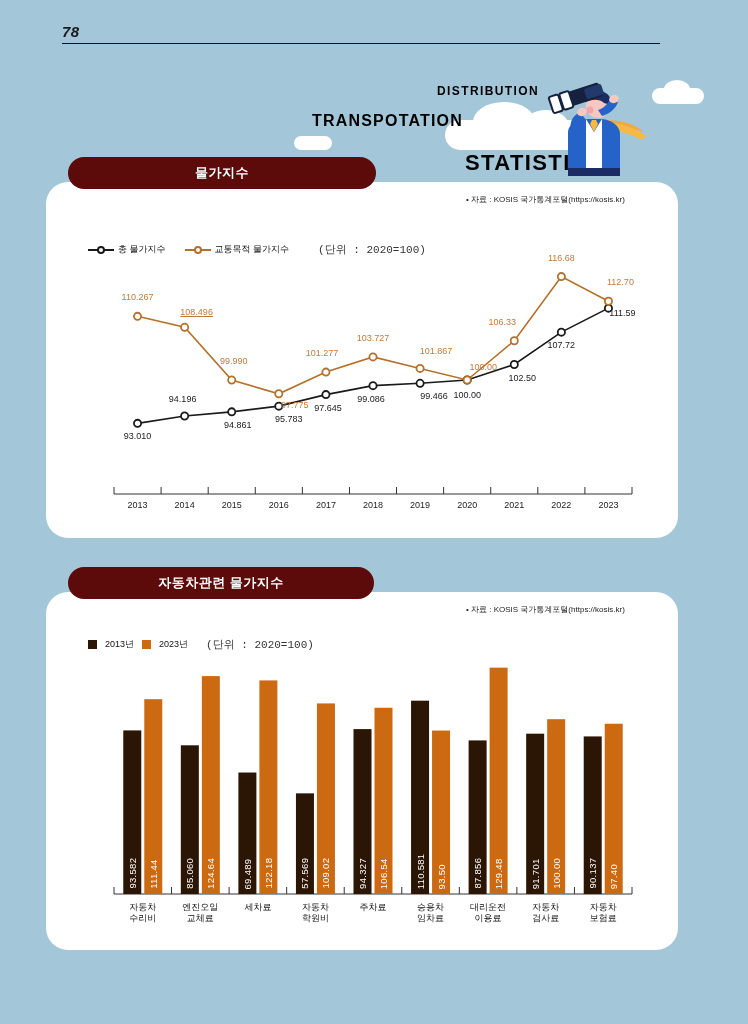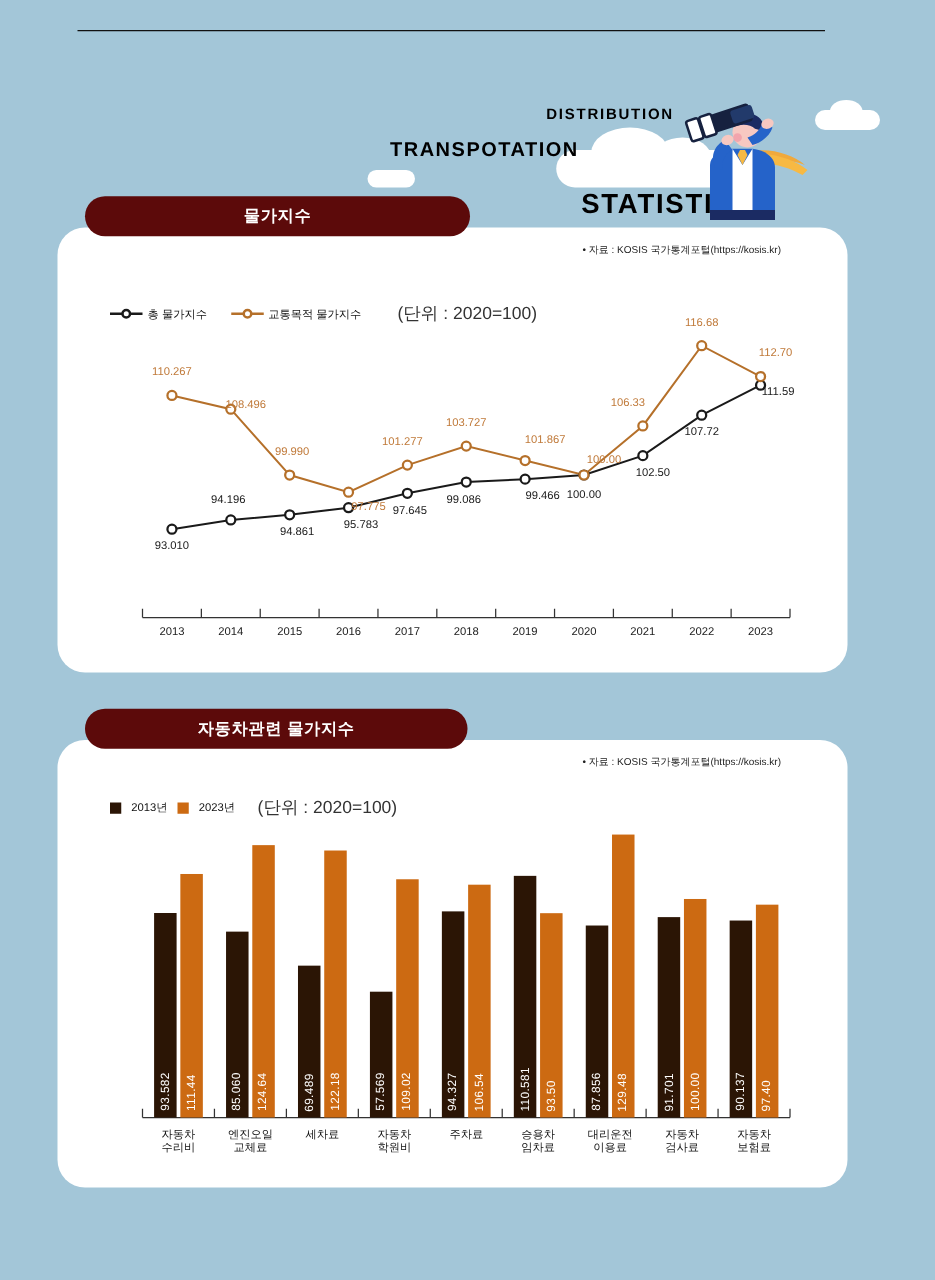--- a/index.html
+++ b/index.html
@@ -59,21 +59,21 @@
 
   
   #legend-line { position:absolute; left:88px; top:242px; display:flex; align-items:center; gap:19px; font-size:9px; color:#111; }
   .lg-item { display:flex; align-items:center; gap:4px; }
   .lg-mark { position:relative; width:26px; height:10px; }
   .lg-mark i { position:absolute; left:0; top:4px; width:26px; height:2px; display:block; }
   .lg-mark b {
     position:absolute; left:9px; top:1px; width:8px; height:8px;
     border-radius:50%; background:#fff; box-sizing:border-box;
   }
-  .lg-unit { margin-left:10px; font-size:14px; color:#333; }
+  .lg-unit { margin-left:10px; font-size:11px; color:#333;font-family:Liberation Mono, monospace; }
 
   
   #line-plot { position:absolute; left:46px; top:182px; width:632px; height:356px; }
   #line-svg { position:absolute; left:0; top:0; }
   .pt-label { position:absolute; font-size:9px; white-space:nowrap; transform:translate(-50%,0); }
   .pt-label.total { color:#1a1a1a; }
   .pt-label.traffic { color:#c07a3a; }
   .x-label { position:absolute; font-size:9px; color:#222; transform:translate(-50%,0); white-space:nowrap; }
 
   
@@ -90,20 +90,21 @@
   }
   .cat-label {
     position:absolute; font-size:9px; color:#111; text-align:center;
     transform:translate(-50%,0); line-height:1.25; white-space:nowrap;
   }
 </style>
 </head>
 <body>
 
 <div id="page-header">
+  <div id="page-num">78</div>
   <div id="header-rule"></div>
 </div>
 
 <div id="hero">
   <div class="cloud" id="cloud-main"></div>
   <div class="cloud" id="cloud-right"></div>
   <div class="cloud" id="cloud-left"></div>
 
   <div class="hero-word" id="word-transpotation">TRANSPOTATION</div>
   <div class="hero-word" id="word-distribution">DISTRIBUTION</div>
@@ -211,21 +212,21 @@
     <div class="pt-label total" style="left: 191.727px; top: 237.862px;">94.861</div>
     <div class="pt-label total" style="left: 242.818px; top: 232.145px;">95.783</div>
     <div class="pt-label total" style="left: 281.909px; top: 220.601px;">97.645</div>
     <div class="pt-label total" style="left: 325px; top: 211.667px;">99.086</div>
     <div class="pt-label total" style="left: 388.091px; top: 209.311px;">99.466</div>
     <div class="pt-label total" style="left: 421.182px; top: 208px;">100.00</div>
     <div class="pt-label total" style="left: 476.273px; top: 190.5px;">102.50</div>
     <div class="pt-label total" style="left: 515.364px; top: 158.136px;">107.72</div>
     <div class="pt-label total" style="left: 576.455px; top: 126.142px;">111.59</div>
     <div class="pt-label traffic" style="left: 91.5455px; top: 110.345px;">110.267</div>
-    <div class="pt-label traffic" style="left: 150.636px; top: 136px;">108.496</div>
+    <div class="pt-label traffic" style="left: 150.636px; top: 125px; text-decoration: underline;">108.496</div>
     <div class="pt-label traffic" style="left: 187.727px; top: 174.062px;">99.990</div>
     <div class="pt-label traffic" style="left: 248.818px; top: 217.795px;">97.775</div>
     <div class="pt-label traffic" style="left: 275.909px; top: 166.083px;">101.277</div>
     <div class="pt-label traffic" style="left: 327px; top: 150.893px;">103.727</div>
     <div class="pt-label traffic" style="left: 390.091px; top: 164.425px;">101.867</div>
     <div class="pt-label traffic" style="left: 437.182px; top: 180px;">100.00</div>
     <div class="pt-label traffic" style="left: 456.273px; top: 134.754px;">106.33</div>
     <div class="pt-label traffic" style="left: 515.364px; top: 70.584px;">116.68</div>
     <div class="pt-label traffic" style="left: 574.455px; top: 95.26px;">112.70</div>
     <div class="x-label" style="left: 91.5455px; top: 318px;">2013</div>

